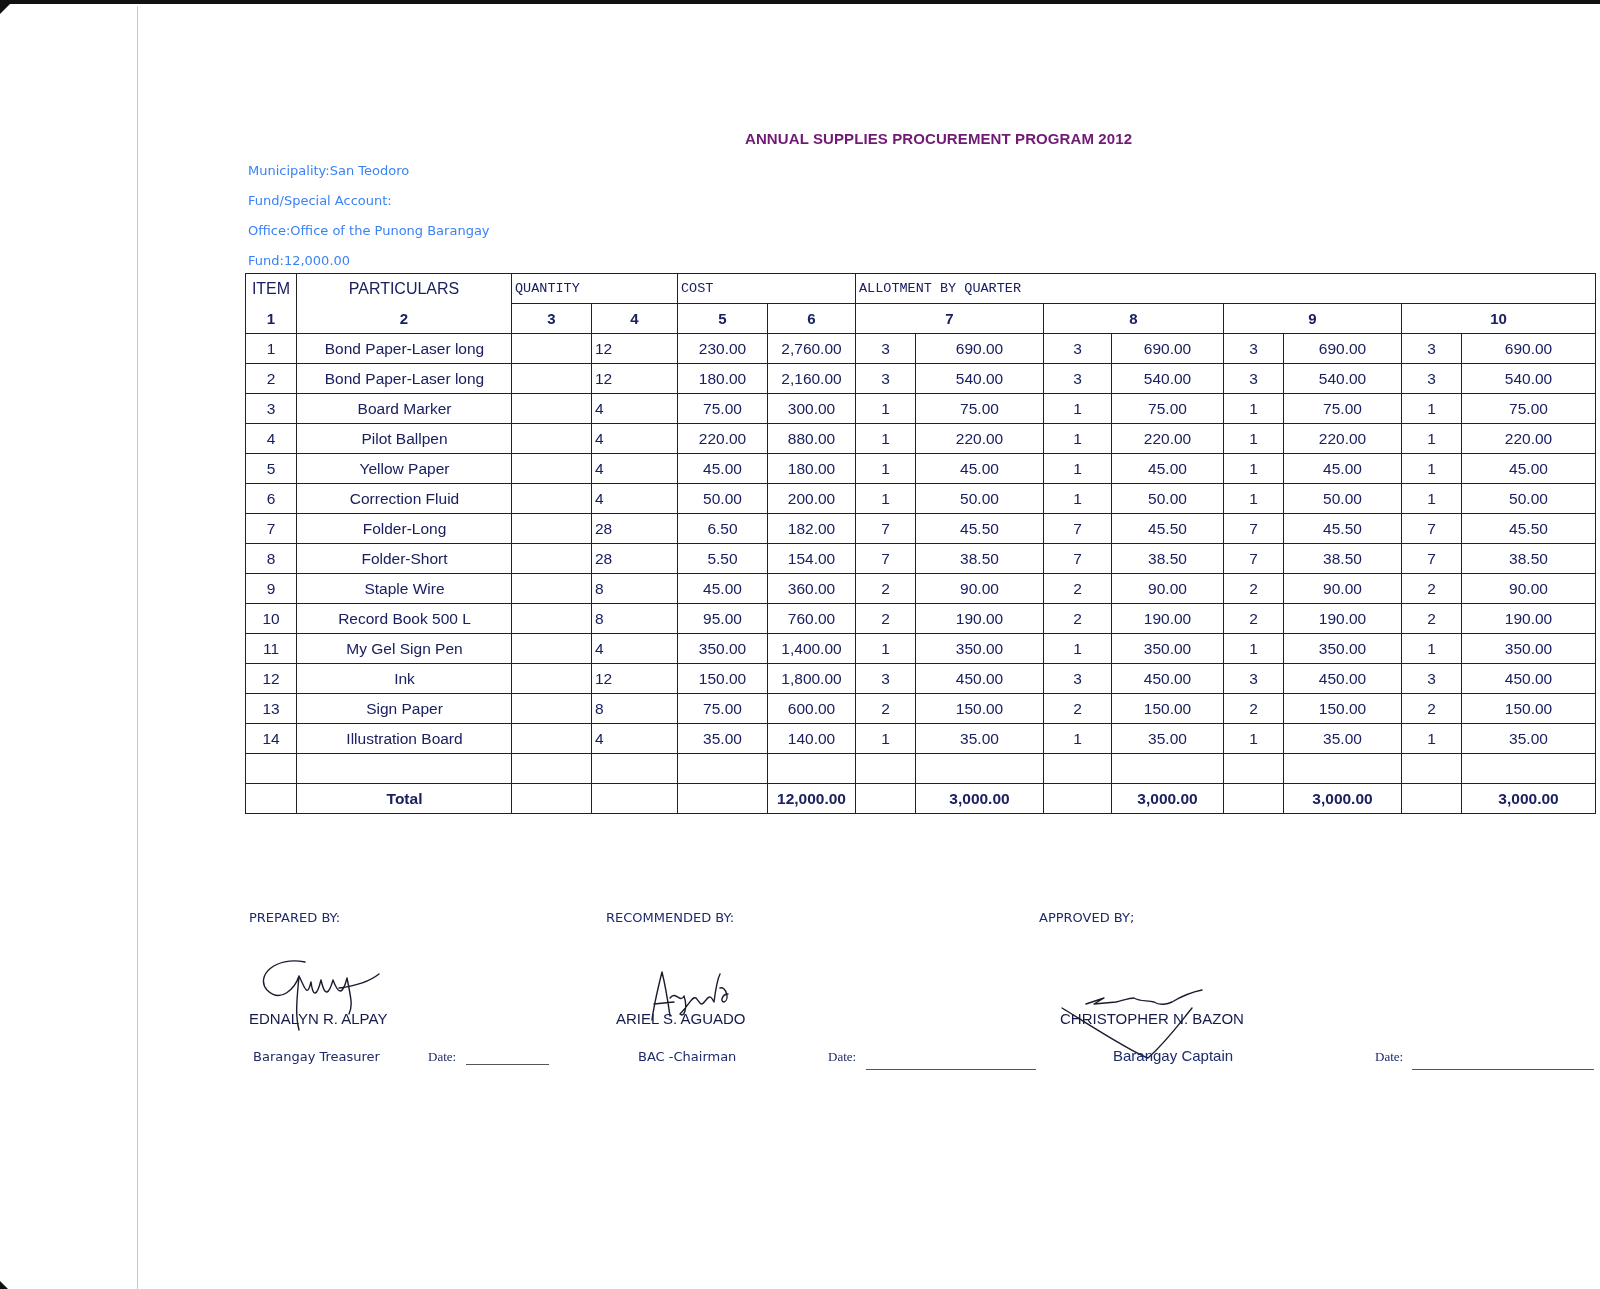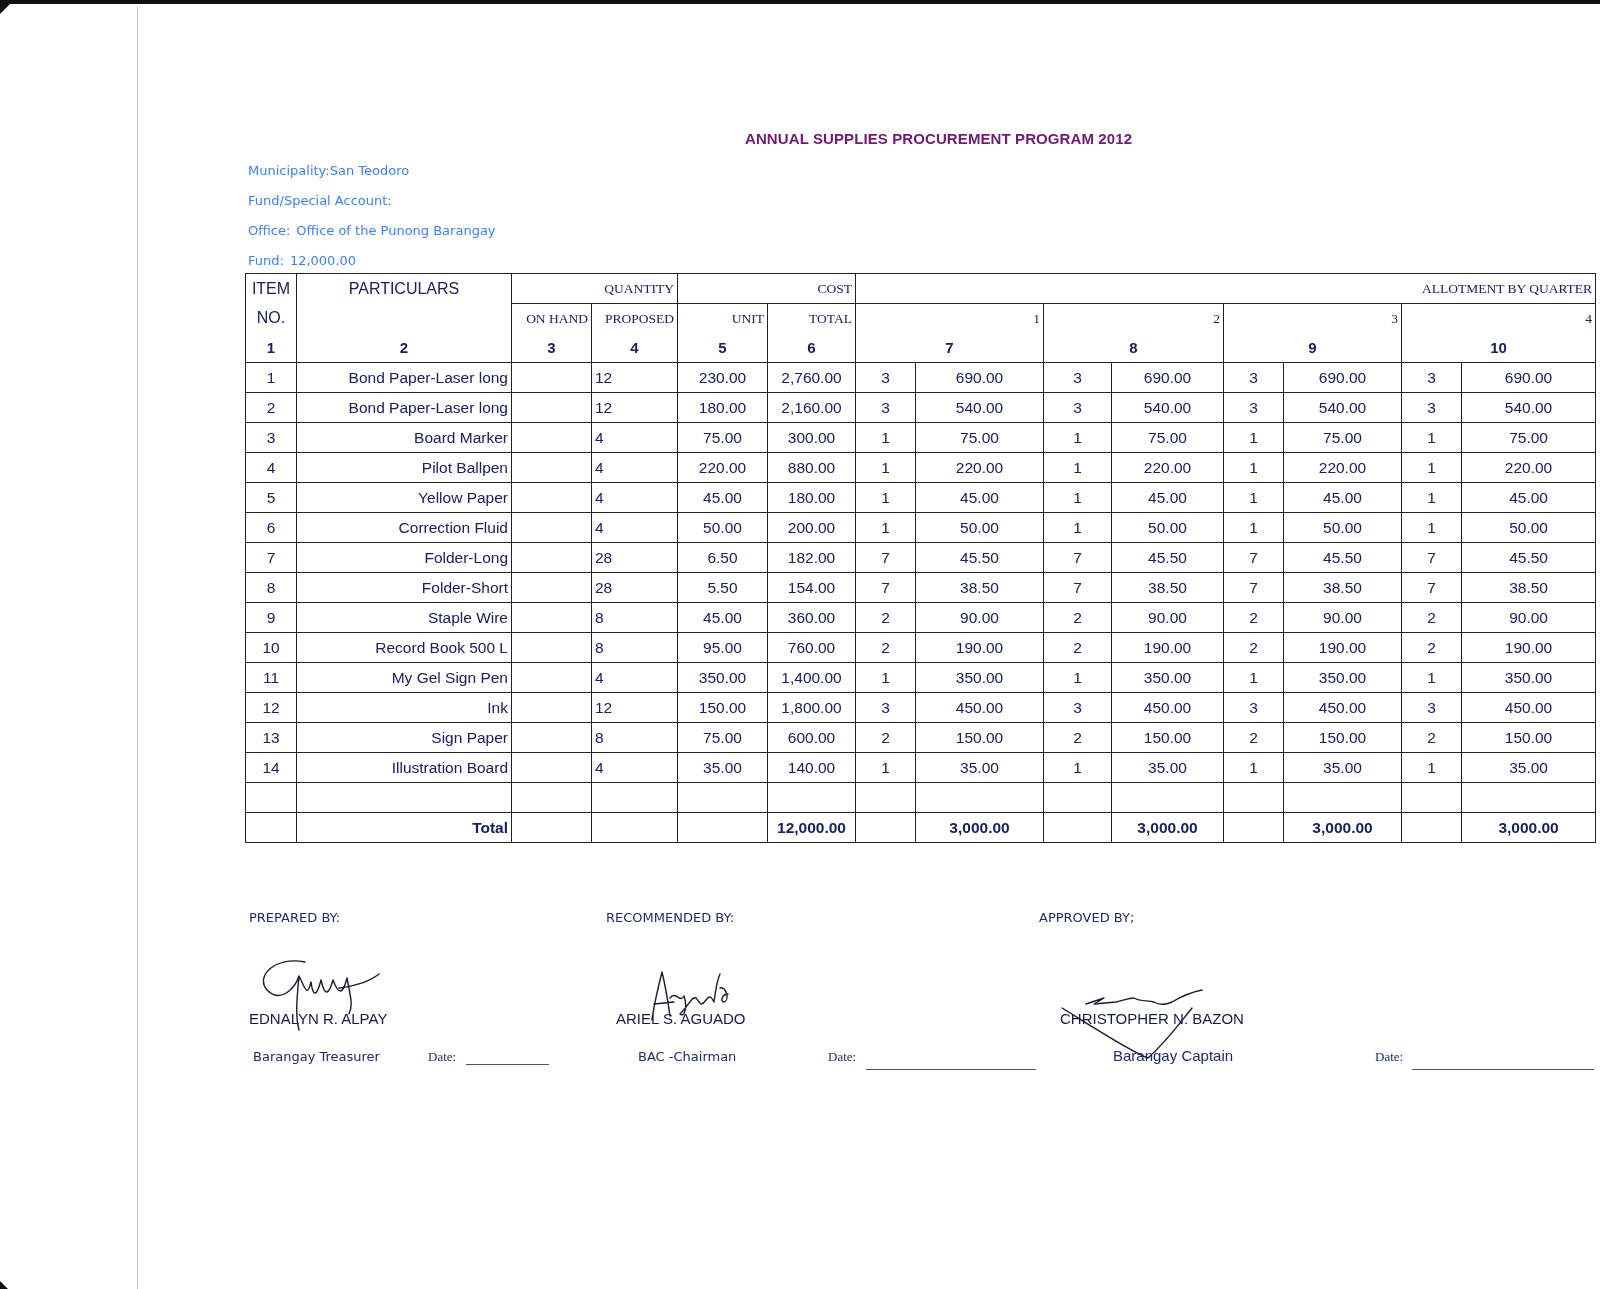--- a/index.html
+++ b/index.html
@@ -10,42 +10,42 @@
   .scan-top { position: absolute; left: 0; top: 0; width: 1600px; height: 4px; background: #111; }
   .scan-corner { position: absolute; left: 0; top: 0; width: 14px; height: 14px; background: #111;
     clip-path: polygon(0 0, 100% 0, 0 100%); }
   .scan-corner-bl { position: absolute; left: 0; bottom: 0; width: 8px; height: 8px; background: #111;
     clip-path: polygon(0 0, 100% 100%, 0 100%); }
   .scan-line { position: absolute; left: 137px; top: 6px; width: 1px; height: 1283px; background: #c8c8d0; }
 
   .title { position: absolute; left: 745px; top: 130px; font-size: 15px; font-weight: bold; color: #701a75; letter-spacing: 0.1px; }
   .meta { position: absolute; left: 248px; font-family: "DejaVu Sans", sans-serif; font-size: 13px; color: #3b82f6; }
   .meta .lbl { display: inline-block; }
-  .meta .val { display: inline-block; margin-left: 6px; }
+  .meta .val { display: inline-block; }
   .meta.m0 { top: 163px; } .meta.m0 .val { margin-left: 0; }
   .meta.m1 { top: 193px; }
   .meta.m2 { top: 223px; }
   .meta.m3 { top: 253px; }
 
   table.grid {
     position: absolute; left: 245px; top: 273px; border-collapse: collapse;
     table-layout: fixed; width: 1350px;
   }
   table.grid td, table.grid th {
     border: 1.5px solid #222; height: 29px; padding: 0 3px; font-weight: normal;
     font-size: 15.5px; color: #1a2060; white-space: nowrap; overflow: hidden;
   }
-  table.grid .hd { font-family: Liberation Serif, serif; font-size: 13.5px; text-align: right; }
+  table.grid .hd { font-family: Liberation Mono, monospace; font-size: 13.5px; text-align: left; }
   table.grid .hd-arial { font-family: "Liberation Sans", sans-serif; font-size: 16px; text-align: center; }
   table.grid .colnum { font-weight: bold; font-size: 15px; text-align: center; }
   table.grid .noTop { border-top: none; }
   table.grid .noBottom { border-bottom: none; margin-left: 16px; }
   table.grid .c { text-align: center; }
   table.grid .l { text-align: left; }
-  table.grid .lpad { text-align: right; padding-left: 4px; }
+  table.grid .lpad { text-align: center; padding-left: 4px; }
   table.grid .bold { font-weight: bold; }
   table.grid .dotted-left { border-left: 1.5px dotted #444; }
 
   .sig-label { position: absolute; font-family: "DejaVu Sans", sans-serif; font-size: 13px; color: #1e2a6a; }
   .sig-name { position: absolute; font-size: 15px; font-weight: normal; color: #141a4a; }
   .sig-role { position: absolute; font-family: "DejaVu Sans", sans-serif; font-size: 13px; color: #1e2a6a; }
   .sig-role.arial { font-family: "Liberation Sans", sans-serif; font-size: 15px; }
   .sig-date { position: absolute; font-family: Liberation Serif, serif; font-size: 13px; color: #1e2a6a; }
   .date-line { position: absolute; height: 0; border-bottom: 1.5px solid #555; }
   svg.sig { position: absolute; overflow: visible; }
@@ -93,32 +93,20 @@
   </colgroup>
   <thead>
     <tr>
       <th class="hd-arial noBottom">ITEM</th>
       <th class="hd-arial noBottom">PARTICULARS</th>
       <th class="hd" colspan="2">QUANTITY</th>
       <th class="hd" colspan="2">COST</th>
       <th class="hd" colspan="8">ALLOTMENT BY QUARTER</th>
     </tr>
     <tr>
-      <th class="hd-arial noTop noBottom">NO.</th>
-      <th class="noTop noBottom"></th>
-      <th class="hd noBottom">ON HAND</th>
-      <th class="hd noBottom dotted-left">PROPOSED</th>
-      <th class="hd noBottom">UNIT</th>
-      <th class="hd noBottom">TOTAL</th>
-      <th class="hd noBottom" colspan="2">1</th>
-      <th class="hd noBottom" colspan="2">2</th>
-      <th class="hd noBottom" colspan="2">3</th>
-      <th class="hd noBottom" colspan="2">4</th>
-    </tr>
-    <tr>
       <th class="colnum noTop">1</th>
       <th class="colnum noTop">2</th>
       <th class="colnum noTop">3</th>
       <th class="colnum noTop dotted-left">4</th>
       <th class="colnum noTop">5</th>
       <th class="colnum noTop">6</th>
       <th class="colnum noTop" colspan="2">7</th>
       <th class="colnum noTop" colspan="2">8</th>
       <th class="colnum noTop" colspan="2">9</th>
       <th class="colnum noTop" colspan="2">10</th>

